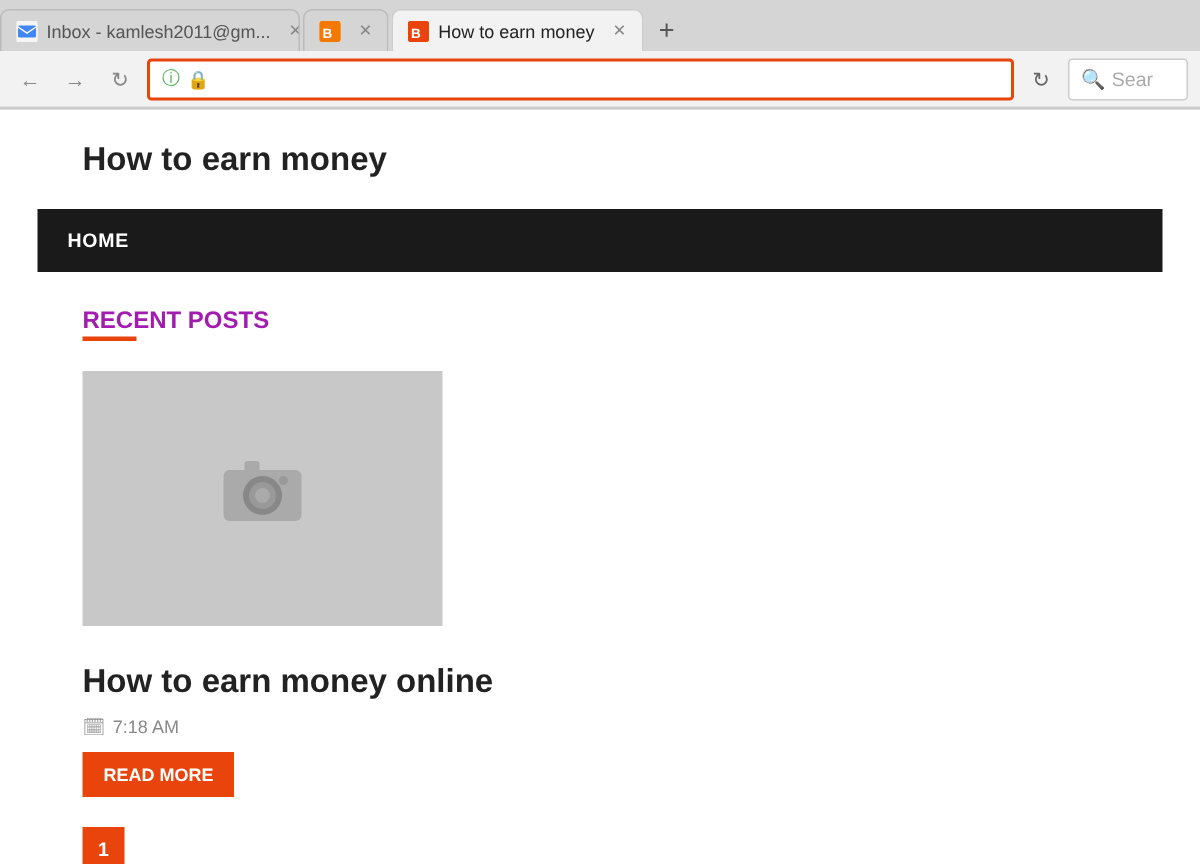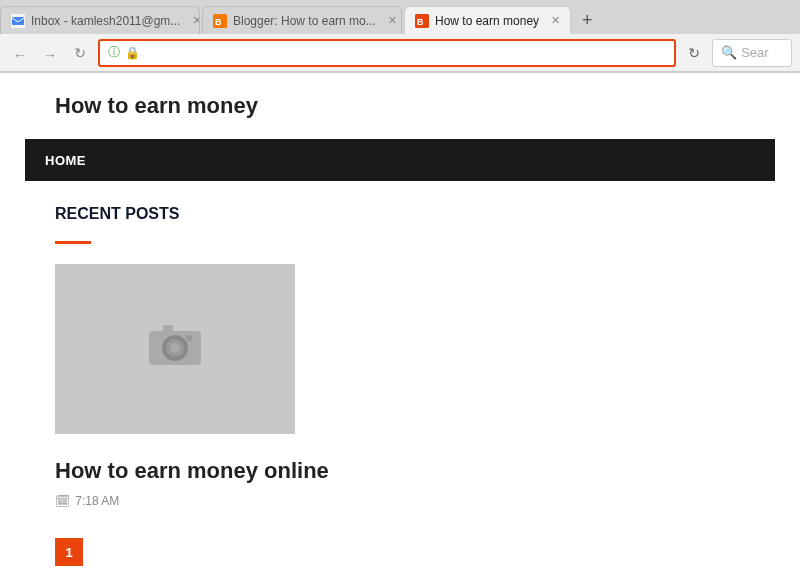--- a/index.html
+++ b/index.html
@@ -160,22 +160,22 @@
       text-decoration: none;
       font-size: 13px;
       font-weight: bold;
       letter-spacing: 0.5px;
     }
 
     
     .section-title {
       font-size: 16px;
       font-weight: bold;
-      color: #0f172a;
-      margin-bottom: 18px;
+      color: #a21caf;
+      margin-bottom: 1px;
       text-transform: uppercase;
     }
     .section-underline {
       width: 36px;
       height: 3px;
       background: #e8440c;
       margin-bottom: 20px;
     }
 
     .post-item {
@@ -287,21 +287,20 @@
       <span class="tab-close">✕</span>
     </div>
 
     <div class="tab">
       <span class="tab-favicon favicon-blogger">
         <svg class="favicon-svg" viewBox="0 0 14 14">
           <rect width="14" height="14" rx="2" fill="#f57900"></rect>
           <text x="2" y="11" font-size="9" fill="white" font-weight="bold">B</text>
         </svg>
       </span>
-      <span>Blogger: How to earn mo...</span>
       <span class="tab-close">✕</span>
     </div>
 
     <div class="tab active">
       <span class="tab-favicon favicon-blogger2">
         <svg class="favicon-svg" viewBox="0 0 14 14">
           <rect width="14" height="14" rx="2" fill="#e8440c"></rect>
           <text x="2" y="11" font-size="9" fill="white" font-weight="bold">B</text>
         </svg>
       </span>
@@ -376,20 +375,21 @@
 
         <div class="post-info">
           <div class="post-title">How to earn money online</div>
 
           <div class="post-meta">
             <span>🗓</span>
             <span>7:18 AM</span>
           </div>
 
 
+          <button class="read-more-btn">READ MORE</button>
         </div>
 
       </div>
     </div>
 
     <div class="pagination">
       <div class="page-num">1</div>
     </div>
 
   </div>

